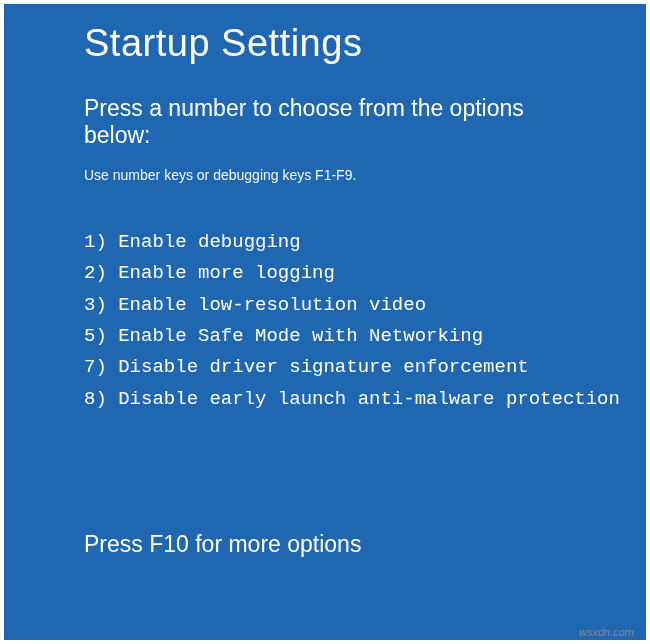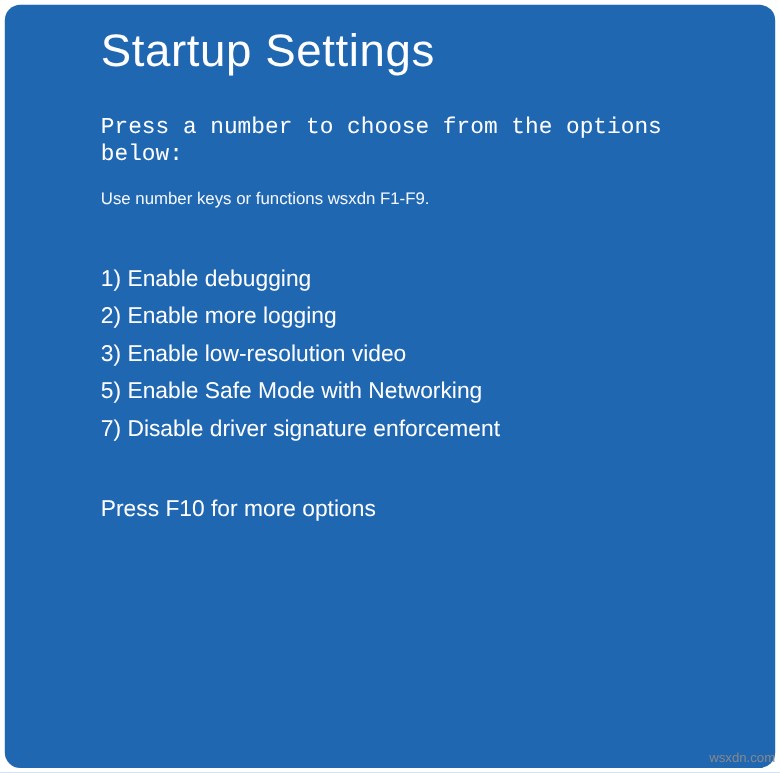--- a/index.html
+++ b/index.html
@@ -1,19 +1,18 @@
 <!DOCTYPE html>
 <html><head>
   <meta charset="utf-8">
   <style>
     * {
       margin: 0;
       padding: 0;
       box-sizing: border-box;
-      border-radius: 13px;
     }
     body {
       width: 650px;
       height: 644px;
       background: #ffffff;
       font-family: "Segoe UI Light", "Segoe UI", -apple-system, sans-serif;
       position: relative;
       overflow: hidden;
     }
     .screen {
@@ -27,67 +26,69 @@
       padding: 18px 80px 30px 80px;
       font-weight: 300;
     }
     .title {
       font-size: 38px;
       font-weight: 300;
       letter-spacing: 0.5px;
       margin-bottom: 30px;
     }
     .subtitle {
-      font-size: 19px;
+      font-size: 23px;
       font-weight: 300;
       margin-bottom: 18px;
-      font-family: Liberation Mono, monospace;
     }
     .hint {
       font-size: 14px;
       font-weight: 300;
       margin-bottom: 44px;
       opacity: 0.95;
     }
     .options {
-      margin-bottom: 36px;
+      margin-bottom: 112px;
+      font-family: Liberation Mono, monospace;
     }
     .option-line {
       font-size: 19px;
       font-weight: 300;
       line-height: 1.65;
       white-space: nowrap;
     }
     .footer-line {
-      font-size: 19px;
+      font-size: 23px;
       font-weight: 300;
       line-height: 1.55;
     }
     .watermark {
       position: absolute;
       bottom: 6px;
-      right: 4px;
+      right: 16px;
       font-size: 11px;
       color: #888;
       font-family: Arial, sans-serif;
       font-weight: normal;
+      font-style: italic;
     }
   </style>
 </head>
 <body>
 
 <div class="screen">
   <h1 class="title">Startup Settings</h1>
   <div class="subtitle">Press a number to choose from the options below:</div>
-  <div class="hint">Use number keys or functions wsxdn F1-F9.</div>
+  <div class="hint">Use number keys or debugging keys F1-F9.</div>
 
   <div class="options">
     <div class="option-line"><span>1</span>) <span>Enable debugging</span></div>
     <div class="option-line"><span>2</span>) <span>Enable more logging</span></div>
     <div class="option-line"><span>3</span>) <span>Enable low-resolution video</span></div>
     <div class="option-line"><span>5</span>) <span>Enable Safe Mode with Networking</span></div>
     <div class="option-line"><span>7</span>) <span>Disable driver signature enforcement</span></div>
+    <div class="option-line"><span>8</span>) <span>Disable early launch anti-malware protection</span></div>
   </div>
 
   <div class="footer-line">Press F10 for more options</div>
 </div>
 
 <div class="watermark">wsxdn.com</div>
 
 </body></html>

